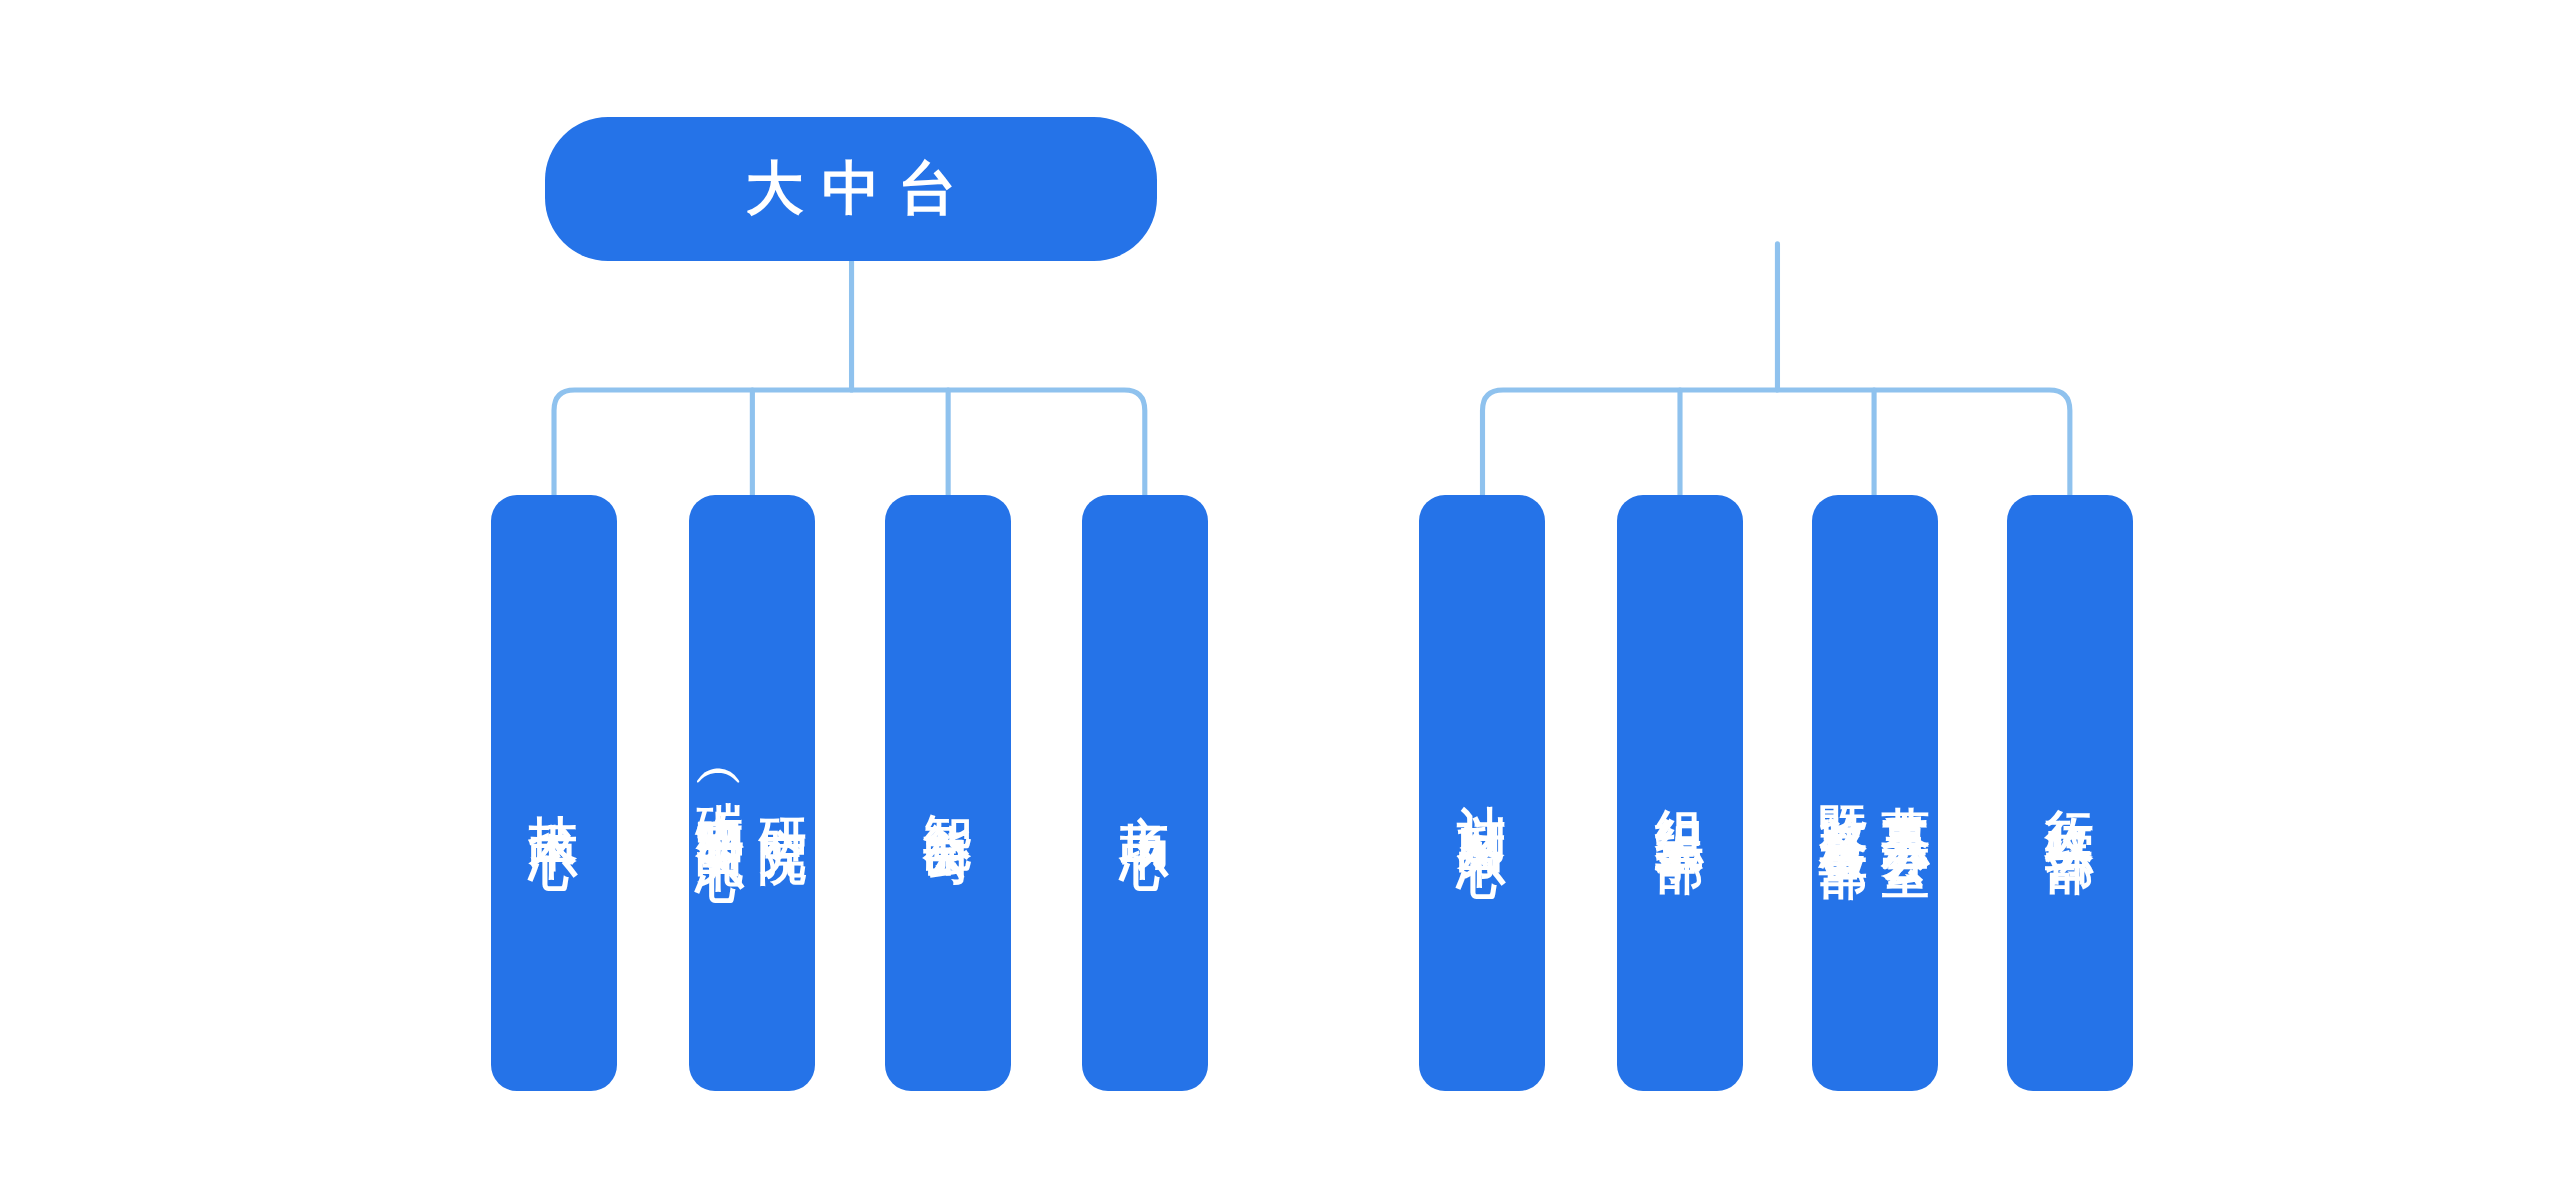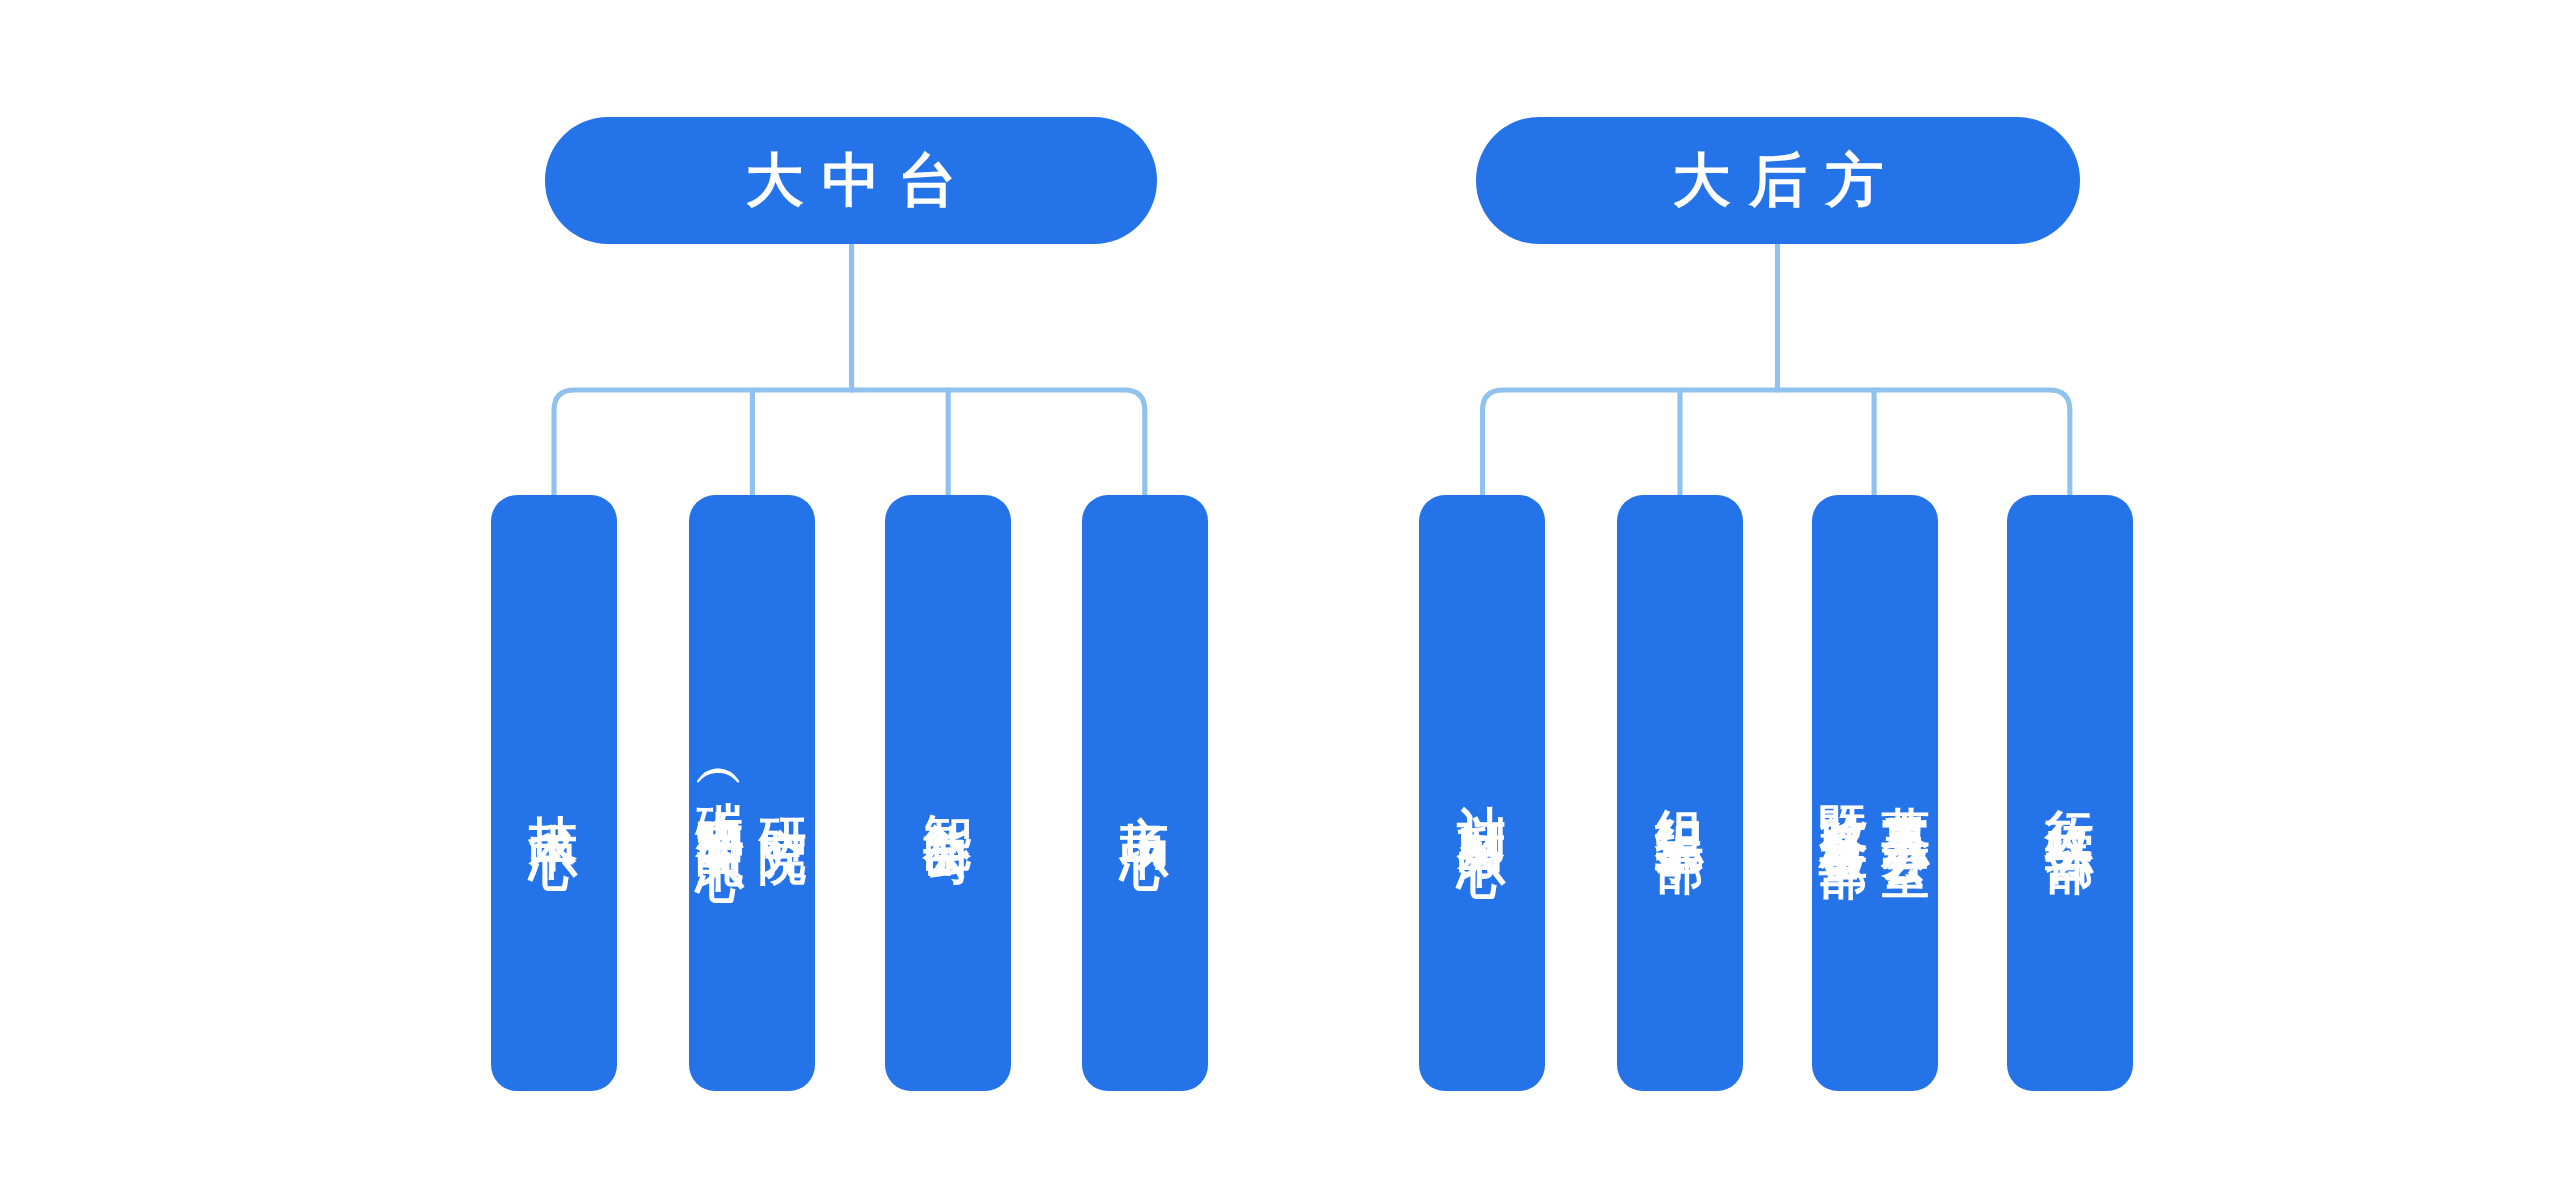--- a/index.html
+++ b/index.html
@@ -28,21 +28,21 @@
     background: var(--node-fill, #2573E8);
     color: var(--node-text, #ffffff);
     display: flex;
     align-items: center;
     justify-content: center;
     font-weight: bold;
     box-sizing: border-box;
   }
   .parent-node {
     top: 117px;
-    height: 127px;
+    height: 144px;
     border-radius: 63px;
     font-size: 58px;
     letter-spacing: 0.32em;
   }
   .parent-node .label {
     padding-left: 0.32em; 
     white-space: nowrap;
   }
   .child-node {
     top: 495px;
@@ -87,23 +87,20 @@
       <path d="M2079 285 L2079 456"></path>
       <path d="M1734 582 L1734 480 Q1734 456 1758 456 L2397 456 Q2421 456 2421 480 L2421 582"></path>
       <path d="M1965 456 L1965 582"></path>
       <path d="M2192 456 L2192 582"></path>
     </g>
   </svg>
 
   <div class="node parent-node p1">
     <span class="label">大中台</span>
   </div>
-  <div class="node parent-node p2">
-    <span class="label">大后方</span>
-  </div>
 
   <div class="node child-node c1">
     <span class="label">技术中心</span>
   </div>
   <div class="node child-node c2">
     <span class="label">研究院
 （碳中和研究中心）</span>
   </div>
   <div class="node child-node c3">
     <span class="label">智能公司</span>

